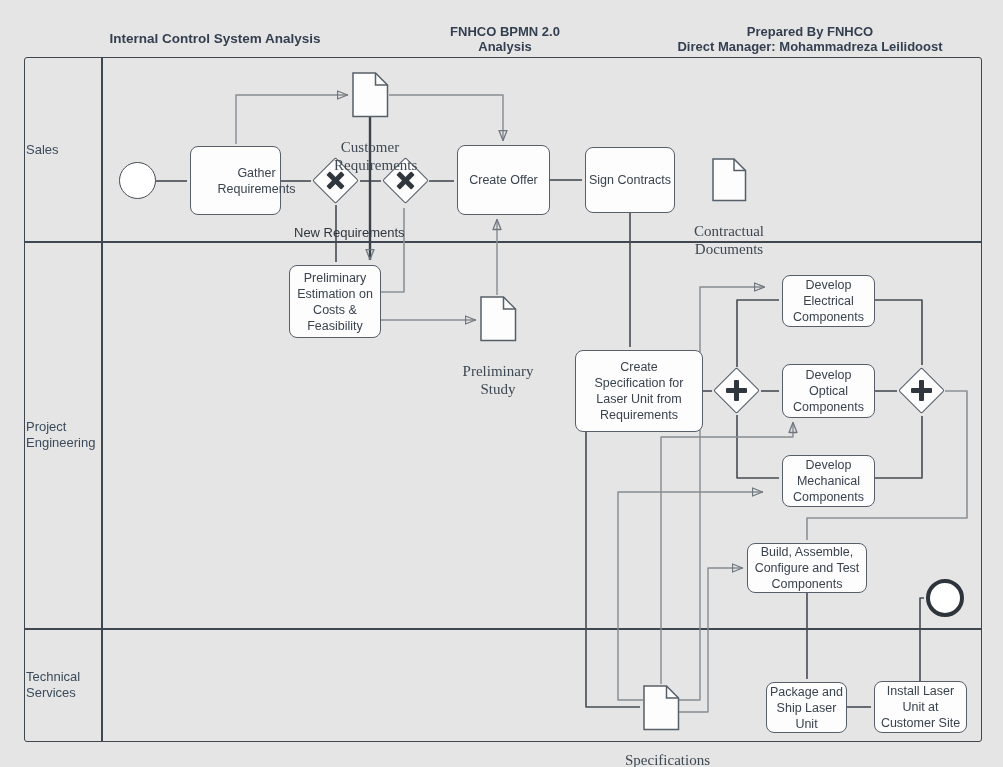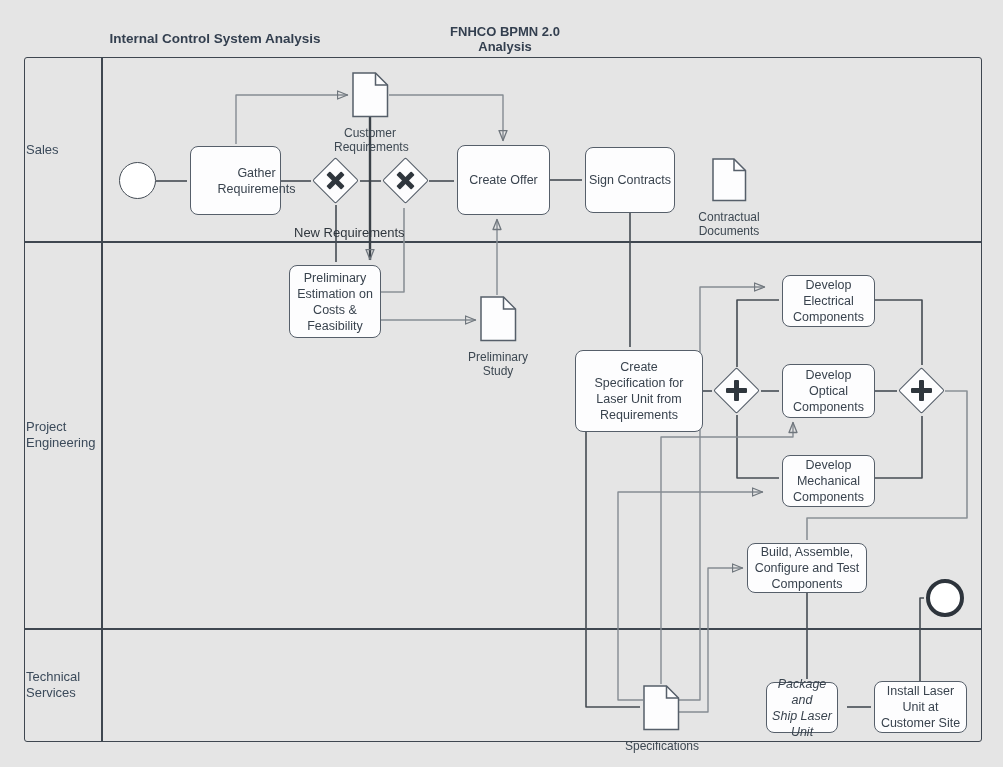--- a/index.html
+++ b/index.html
@@ -31,40 +31,44 @@
   .gateway .diamond { position:absolute; left:7px; top:7px; width:33px; height:33px;
                       background:#fdfdfe; border:1.6px solid #565f6a; transform:rotate(45deg); border-radius:2px; }
   .gw-icon { position:absolute; left:0; top:0; width:47px; height:47px; }
   .gw-icon .bar { position:absolute; left:13px; top:21px; width:21px; height:5px; background:#2f363d; border-radius:1px; }
   .x-icon .bar.b1 { transform:rotate(45deg); }
   .x-icon .bar.b2 { transform:rotate(-45deg); }
   .plus-icon .bar.b1 { }
   .plus-icon .bar.b2 { transform:rotate(90deg); }
 
   .doc { position:absolute; text-align:center; }
-  .doc .doc-label { margin-top:4px; font-size:12px; line-height:1.2; color:#3d4852; white-space:pre-line; }
+  .doc .doc-label { margin-top:16px; font-size:15px; line-height:1.2; color:#3d4852; white-space:pre-line;font-family:Liberation Serif, serif; }
 
   .edge-label { position:absolute; font-size:13px; font-weight:normal; color:#2f363d; }
 
   svg.connectors { position:absolute; left:0; top:0; width:1003px; height:767px; pointer-events:none; }
   svg.connectors path { fill:none; stroke-linejoin:round; }
   .seq  { stroke:#454c53; stroke-width:1.6px; }
   .seqg { stroke:#8b9197; stroke-width:1.6px; }
   .assoc{ stroke:#858c93; stroke-width:1.4px; }
   .assoc-dark { stroke:#3a4148; stroke-width:2.4px; }
 </style>
 </head>
 <body>
 
 <div id="canvas">
 
   <div class="hdr hdr-left">Internal Control System Analysis</div>
   <div class="hdr hdr-center">
     <div>FNHCO BPMN 2.0</div>
     <div>Analysis</div>
+  </div>
+  <div class="hdr hdr-right">
+    <div>Prepared By FNHCO</div>
+    <div>Direct Manager: Mohammadreza Leilidoost</div>
   </div>
 
   <div class="pool"></div>
   <div class="lane-divider-v"></div>
   <div class="lane-divider-h" style="top:241px;"></div>
   <div class="lane-divider-h" style="top:628px;"></div>
   <div class="lane-label" style="top:142px;">Sales</div>
   <div class="lane-label" style="top:419px;">Project
 Engineering</div>
   <div class="lane-label" style="top:669px;">Technical
@@ -137,21 +141,21 @@
   <div class="task" style="left:782px; top:364px; width:93px; height:54px;">Develop
 Optical
 Components</div>
   <div class="task" style="left:782px; top:455px; width:93px; height:52px;">Develop
 Mechanical
 Components</div>
   <div class="task" style="left:747px; top:543px; width:120px; height:50px;">Build, Assemble,
 Configure and Test
 Components</div>
 
-  <div class="task" style="left:766px; top:682px; width:72px; height:51px;font-style:italic;">Package and
+  <div class="task" style="left:766px; top:682px; width:81px; height:51px;">Package and
 Ship Laser
 Unit</div>
   <div class="task" style="left:874px; top:681px; width:93px; height:52px;">Install Laser
 Unit at
 Customer Site</div>
 
   <div class="gateway" style="left:312px; top:157px;">
     <div class="diamond"></div>
     <div class="gw-icon x-icon">
         <div class="bar b1"></div>

